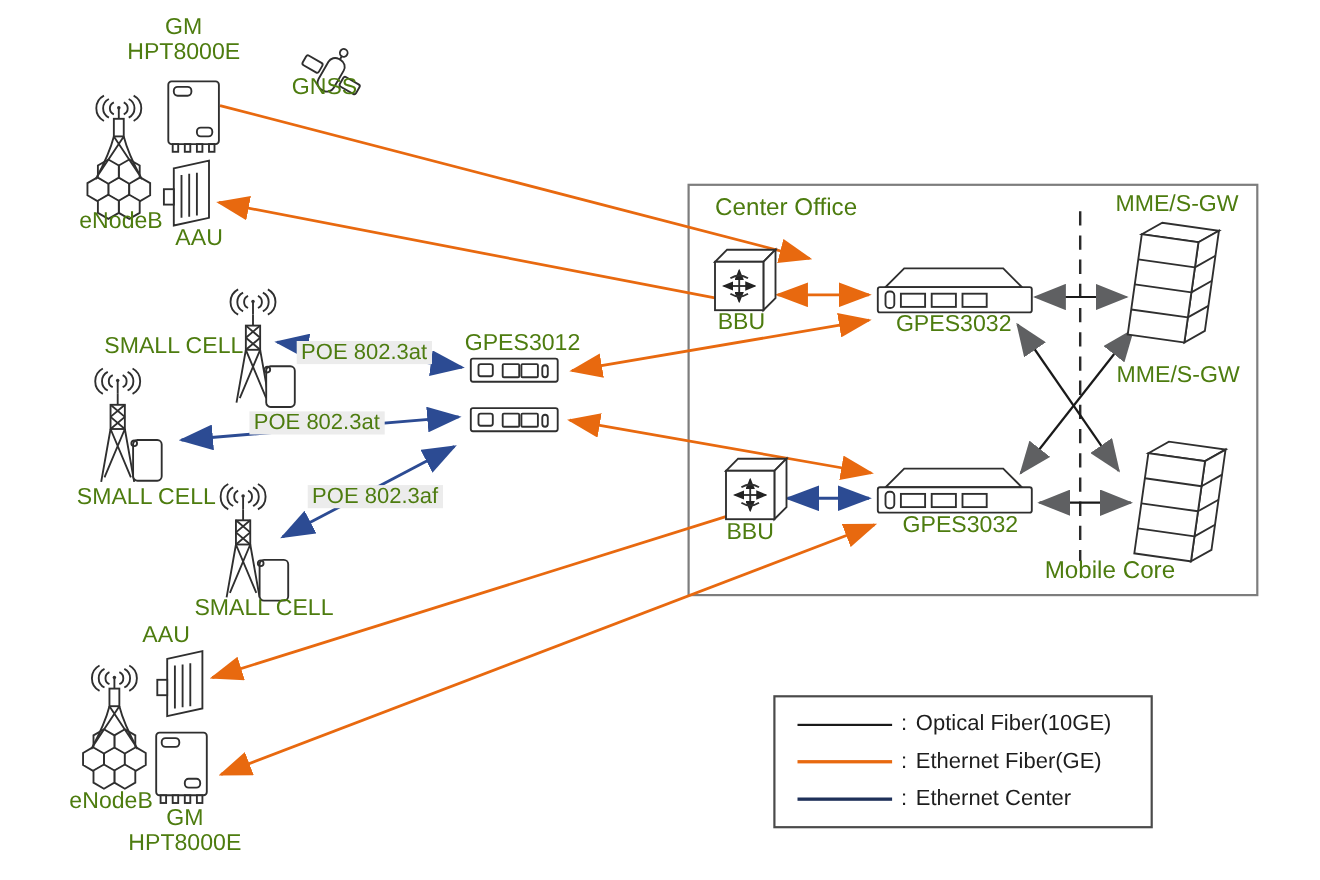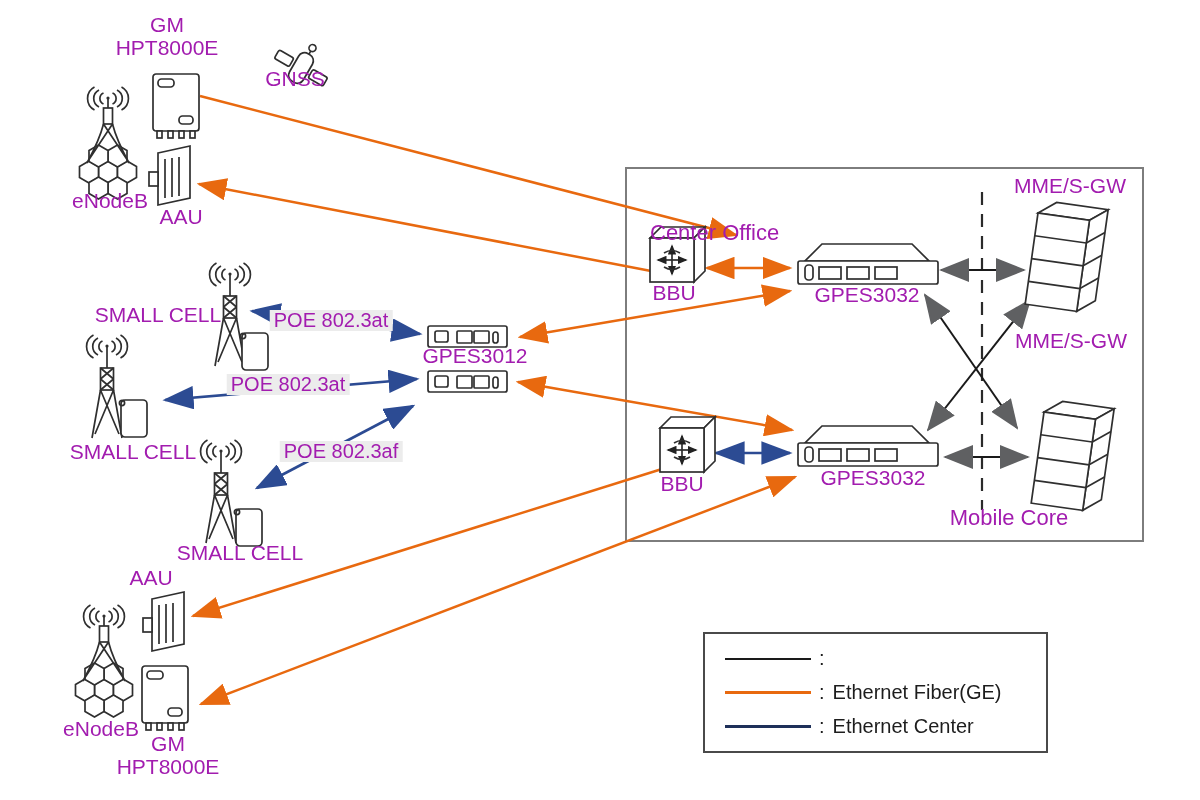--- a/index.html
+++ b/index.html
@@ -1,21 +1,21 @@
 <!DOCTYPE html>
 <html><head>
 <meta charset="utf-8">
 <style>
   html,body{margin:0;padding:0;background:#fff;}
   #stage{position:relative;width:1200px;height:800px;background:#fff;overflow:hidden;
          font-family:"Liberation Sans",sans-serif;}
   svg{position:absolute;left:0;top:0;}
-  .lbl{position:absolute;color:#a21caf;white-space:nowrap;font-size:21px;
+  .lbl{position:absolute;color:#4d7c0f;white-space:nowrap;font-size:21px;
        transform:translateX(-50%);line-height:1.05;}
-  .lbl.noc{transform:none;margin-top:45px;}
+  .lbl.noc{transform:none;}
   .lbl.hl{background:#ececec;padding:0 4px;font-size:20px;}
   .icon-stroke{stroke:#2f2f2f;stroke-width:1.7;fill:#fff;}
   .icon-line{stroke:#2f2f2f;stroke-width:1.7;fill:none;}
   #legend{position:absolute;left:703px;top:632px;width:345px;height:121px;
           border:2px solid #4a4a4a;box-sizing:border-box;display:flex;
           flex-direction:column;justify-content:space-evenly;padding:2px 0 2px 20px;}
   .leg-row{display:flex;align-items:center;gap:8px;}
   .leg-line{width:86px;flex:0 0 86px;}
   .leg-10ge{height:2px;background:#1a1a1a;}
   .leg-ge{height:3px;background:#e8690f;}
@@ -234,21 +234,21 @@
 </svg>
 
 <div class="lbl" style="left:167px;top:14px;">GM</div>
 <div class="lbl" style="left:167px;top:37px;">HPT8000E</div>
 <div class="lbl" style="left:295px;top:68px;">GNSS</div>
 <div class="lbl" style="left:110px;top:190px;">eNodeB</div>
 <div class="lbl" style="left:181px;top:206px;">AAU</div>
 
 <div class="lbl" style="left:158px;top:304px;">SMALL CELL</div>
 <div class="lbl hl" style="left:331px;top:310px;">POE 802.3at</div>
-<div class="lbl" style="left:475px;top:301px;margin-top:44px;">GPES3012</div>
+<div class="lbl" style="left:475px;top:301px;">GPES3012</div>
 <div class="lbl" style="left:133px;top:441px;">SMALL CELL</div>
 <div class="lbl hl" style="left:288px;top:374px;">POE 802.3at</div>
 <div class="lbl hl" style="left:341px;top:441px;text-align:center;">POE 802.3af</div>
 <div class="lbl" style="left:240px;top:542px;">SMALL CELL</div>
 
 <div class="lbl noc" style="left:650px;top:176px;font-size:22px;">Center Office</div>
 <div class="lbl" style="left:674px;top:282px;">BBU</div>
 <div class="lbl" style="left:682px;top:473px;">BBU</div>
 <div class="lbl" style="left:867px;top:284px;">GPES3032</div>
 <div class="lbl" style="left:873px;top:467px;">GPES3032</div>
@@ -259,20 +259,21 @@
 
 <div class="lbl" style="left:151px;top:567px;">AAU</div>
 <div class="lbl" style="left:101px;top:718px;">eNodeB</div>
 <div class="lbl" style="left:168px;top:733px;">GM</div>
 <div class="lbl" style="left:168px;top:756px;">HPT8000E</div>
 
 <div id="legend">
   <div class="leg-row">
     <div class="leg-line leg-10ge"></div>
     <span class="leg-colon">:</span>
+    <span class="leg-label">Optical Fiber(10GE)</span>
   </div>
   <div class="leg-row">
     <div class="leg-line leg-ge"></div>
     <span class="leg-colon">:</span>
     <span class="leg-label">Ethernet Fiber(GE)</span>
   </div>
   <div class="leg-row">
     <div class="leg-line leg-eth"></div>
     <span class="leg-colon">:</span>
     <span class="leg-label">Ethernet Center</span>

